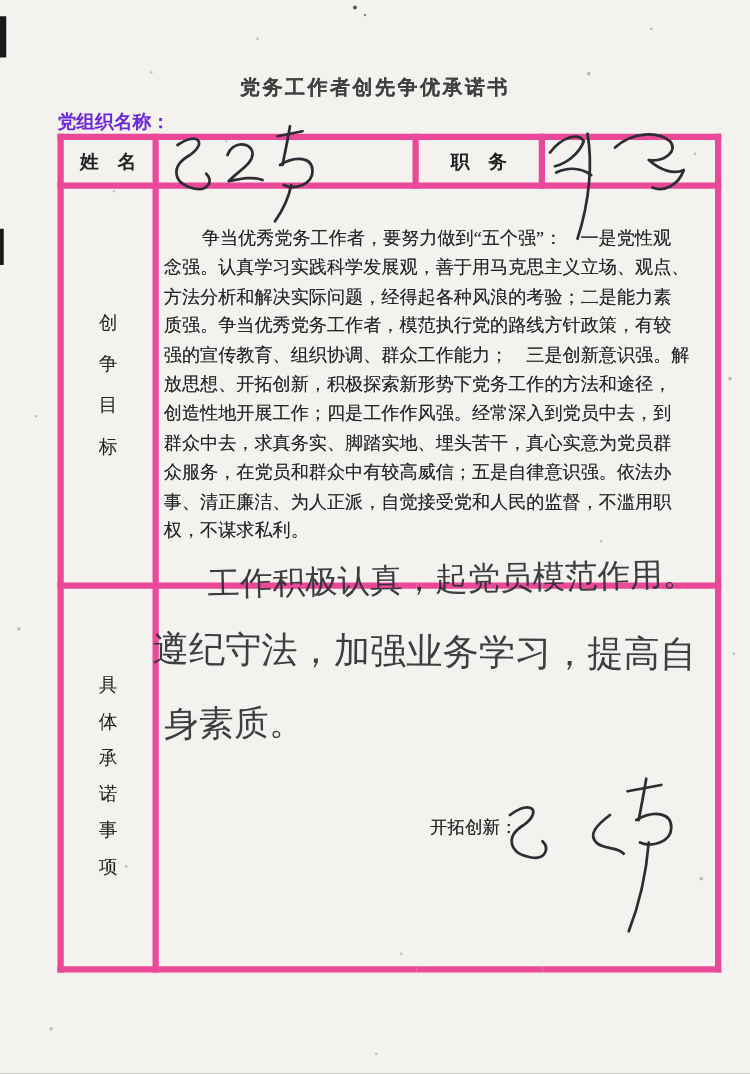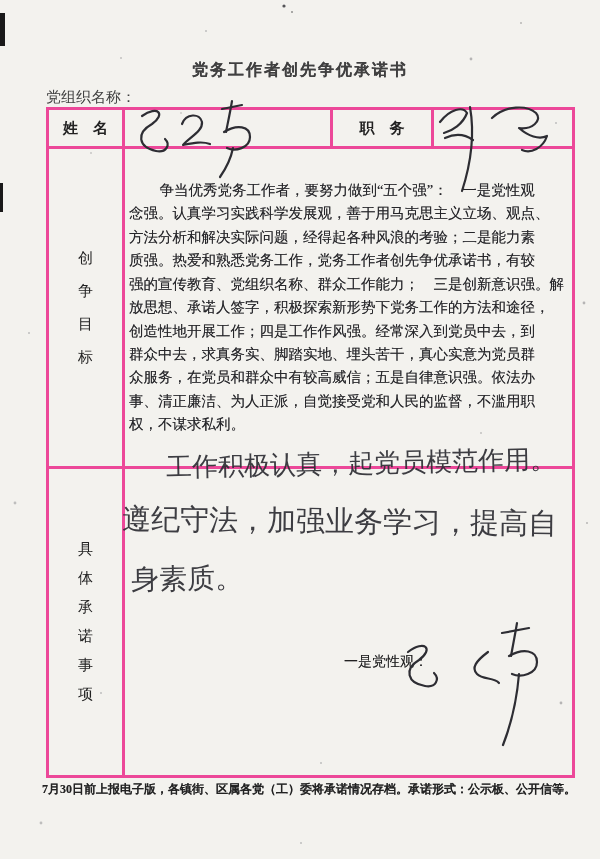--- a/index.html
+++ b/index.html
@@ -35,28 +35,28 @@
       40px 822px 0 0.4px rgba(70,70,75,.3),
       300px 842px 0 0 rgba(70,70,75,.3),
       180px 112px 0 0 rgba(70,70,75,.22),
       420px 360px 0 0 rgba(70,70,75,.22);}
   .title{
     position:absolute;top:60px;left:0;width:100%;text-align:center;
     font-size:16px;font-weight:bold;letter-spacing:2px;color:#404040;
     text-shadow:0 0 .5px rgba(20,20,25,.7);
   }
   .org-label{
-    position:absolute;left:46px;top:88px;font-size:15px;font-weight:normal;color:#404040;
+    position:absolute;left:46px;top:88px;font-size:15px;font-weight:bold;color:#6d28d9;
   }
   table.form{
     position:absolute;left:46px;top:107px;width:526px;height:671px;
     border-collapse:collapse;table-layout:fixed;
     border:2px solid #3a3935;
   }
-  table.form td{border:3px solid #ec4899;padding:4px;vertical-align:middle;}
+  table.form td{border:5px solid #ec4899;padding:4px;vertical-align:middle;}
   td.lbl{text-align:center;font-weight:bold;font-size:15px;color:#222;}
   td.vcell{vertical-align:middle;}
   .vstack{width:100%;text-align:center;font-size:15px;color:#222;}
   .vstack.serif{font-family:"Liberation Serif","DejaVu Serif",serif;font-weight:normal;}
   .vstack span{display:block;}
   .goal-stack span{line-height:33px;}
   .pledge-stack span{line-height:29px;}
   .fb-stack{font-weight:bold;}
   .fb-stack span{line-height:28px;}
   td.goal-cell{vertical-align:top;padding:2px 2px 0 12px;}
@@ -121,23 +121,23 @@
           <span>创</span>
           <span>争</span>
           <span>目</span>
           <span>标</span>
         </div>
       </td>
       <td class="goal-cell" colspan="3">
         <div class="goal-line first">争当优秀党务工作者，要努力做到“五个强”：　一是党性观</div>
         <div class="goal-line">念强。认真学习实践科学发展观，善于用马克思主义立场、观点、</div>
         <div class="goal-line">方法分析和解决实际问题，经得起各种风浪的考验；二是能力素</div>
-        <div class="goal-line">质强。热爱和熟悉党务工作，党务工作者创先争优承诺书，有较</div>
-        <div class="goal-line">强的宣传教育、党组织名称、群众工作能力；　三是创新意识强。解</div>
-        <div class="goal-line">放思想、承诺人签字，积极探索新形势下党务工作的方法和途径，</div>
+        <div class="goal-line">质强。争当优秀党务工作者，模范执行党的路线方针政策，有较</div>
+        <div class="goal-line">强的宣传教育、组织协调、群众工作能力；　三是创新意识强。解</div>
+        <div class="goal-line">放思想、开拓创新，积极探索新形势下党务工作的方法和途径，</div>
         <div class="goal-line">创造性地开展工作；四是工作作风强。经常深入到党员中去，到</div>
         <div class="goal-line">群众中去，求真务实、脚踏实地、埋头苦干，真心实意为党员群</div>
         <div class="goal-line">众服务，在党员和群众中有较高威信；五是自律意识强。依法办</div>
         <div class="goal-line">事、清正廉洁、为人正派，自觉接受党和人民的监督，不滥用职</div>
         <div class="goal-line">权，不谋求私利。</div>
       </td>
     </tr>
     <tr style="height:259px">
       <td class="vcell">
         <div class="vstack serif pledge-stack">
@@ -151,21 +151,21 @@
       </td>
       <td colspan="3"></td>
     </tr>
   </tbody>
     </table>
 
   <div class="hw hw1">工作积极认真，起党员模范作用。</div>
   <div class="hw hw2">遵纪守法，加强业务学习，提高自</div>
   <div class="hw hw3">身素质。</div>
 
-  <div class="signer-label">一是党性观：</div>
+  <div class="signer-label">开拓创新：</div>
 
   <svg class="sig" style="left:128px;top:100px;" width="160" height="80" viewBox="0 0 160 80">
     <path d="M14,16 C30,5 38,14 24,24 C8,33 10,47 28,51 C38,53 43,45 37,39"></path>
     <path d="M54,24 C58,13 72,13 74,22 C75,31 62,37 55,45 C65,43 74,41 82,44"></path>
     <path d="M94,9 L114,5"></path>
     <path d="M104,1 C102,13 100,22 98,32"></path>
     <path d="M96,32 C109,24 122,26 122,37 C122,48 107,52 99,48"></path>
     <path d="M105,48 C103,58 99,67 92,77"></path>
   </svg>
 
@@ -178,15 +178,14 @@
 
   <svg class="sig" style="left:400px;top:622px;" width="150" height="130" viewBox="0 0 150 130">
     <path d="M8,30 C25,17 34,27 19,38 C4,47 7,61 25,64 C36,66 40,57 34,51"></path>
     <path d="M88,30 C76,39 71,46 77,52 C83,58 94,55 99,61"></path>
     <path d="M102,11 L129,6"></path>
     <path d="M117,1 C115,13 113,23 111,34"></path>
     <path d="M109,34 C123,26 137,28 137,40 C137,52 121,56 112,52"></path>
     <path d="M119,52 C117,76 112,100 103,123"></path>
   </svg>
 
-  <div class="footer-note">7月30日前上报电子版，各镇街、区属各党（工）委将承诺情况存档。承诺形式：公示板、公开信等。</div>
 
 </div>
 
 </body></html>

